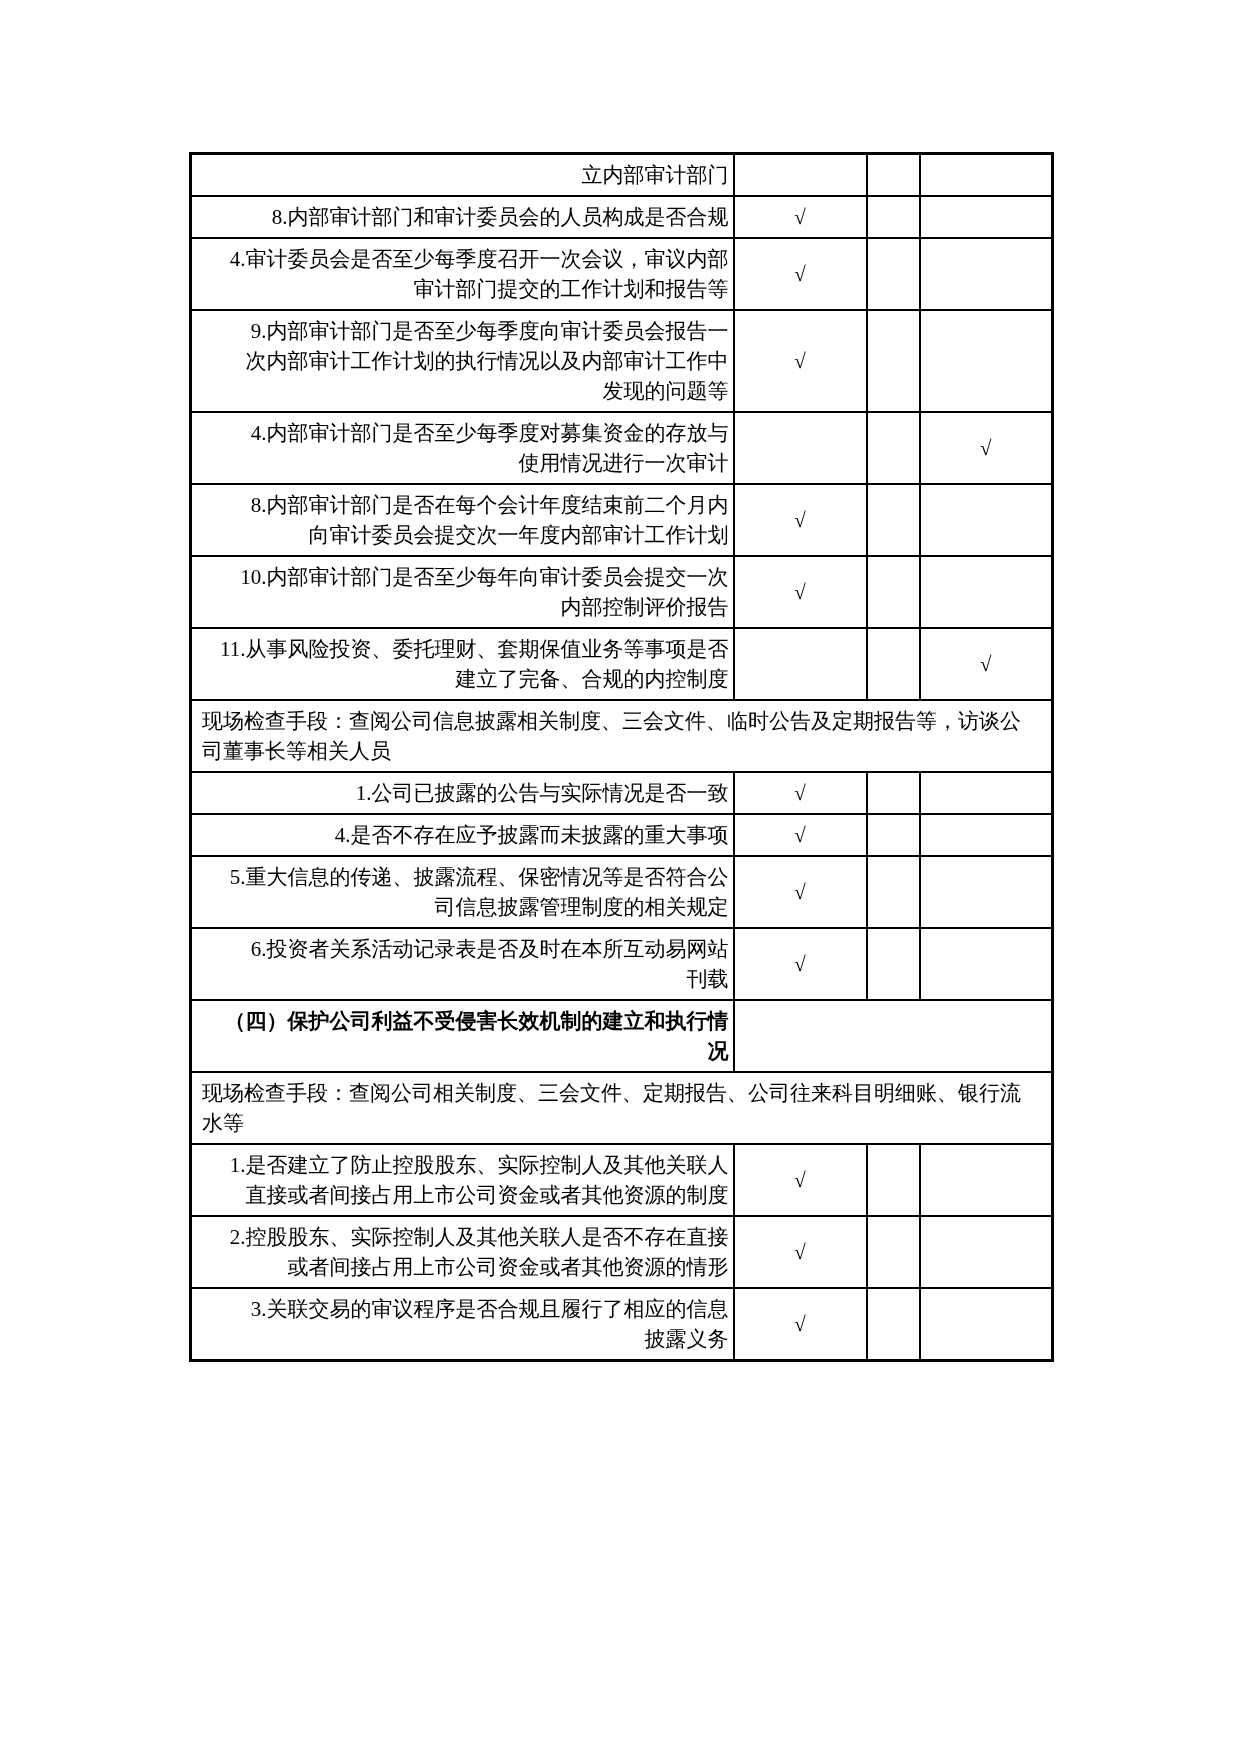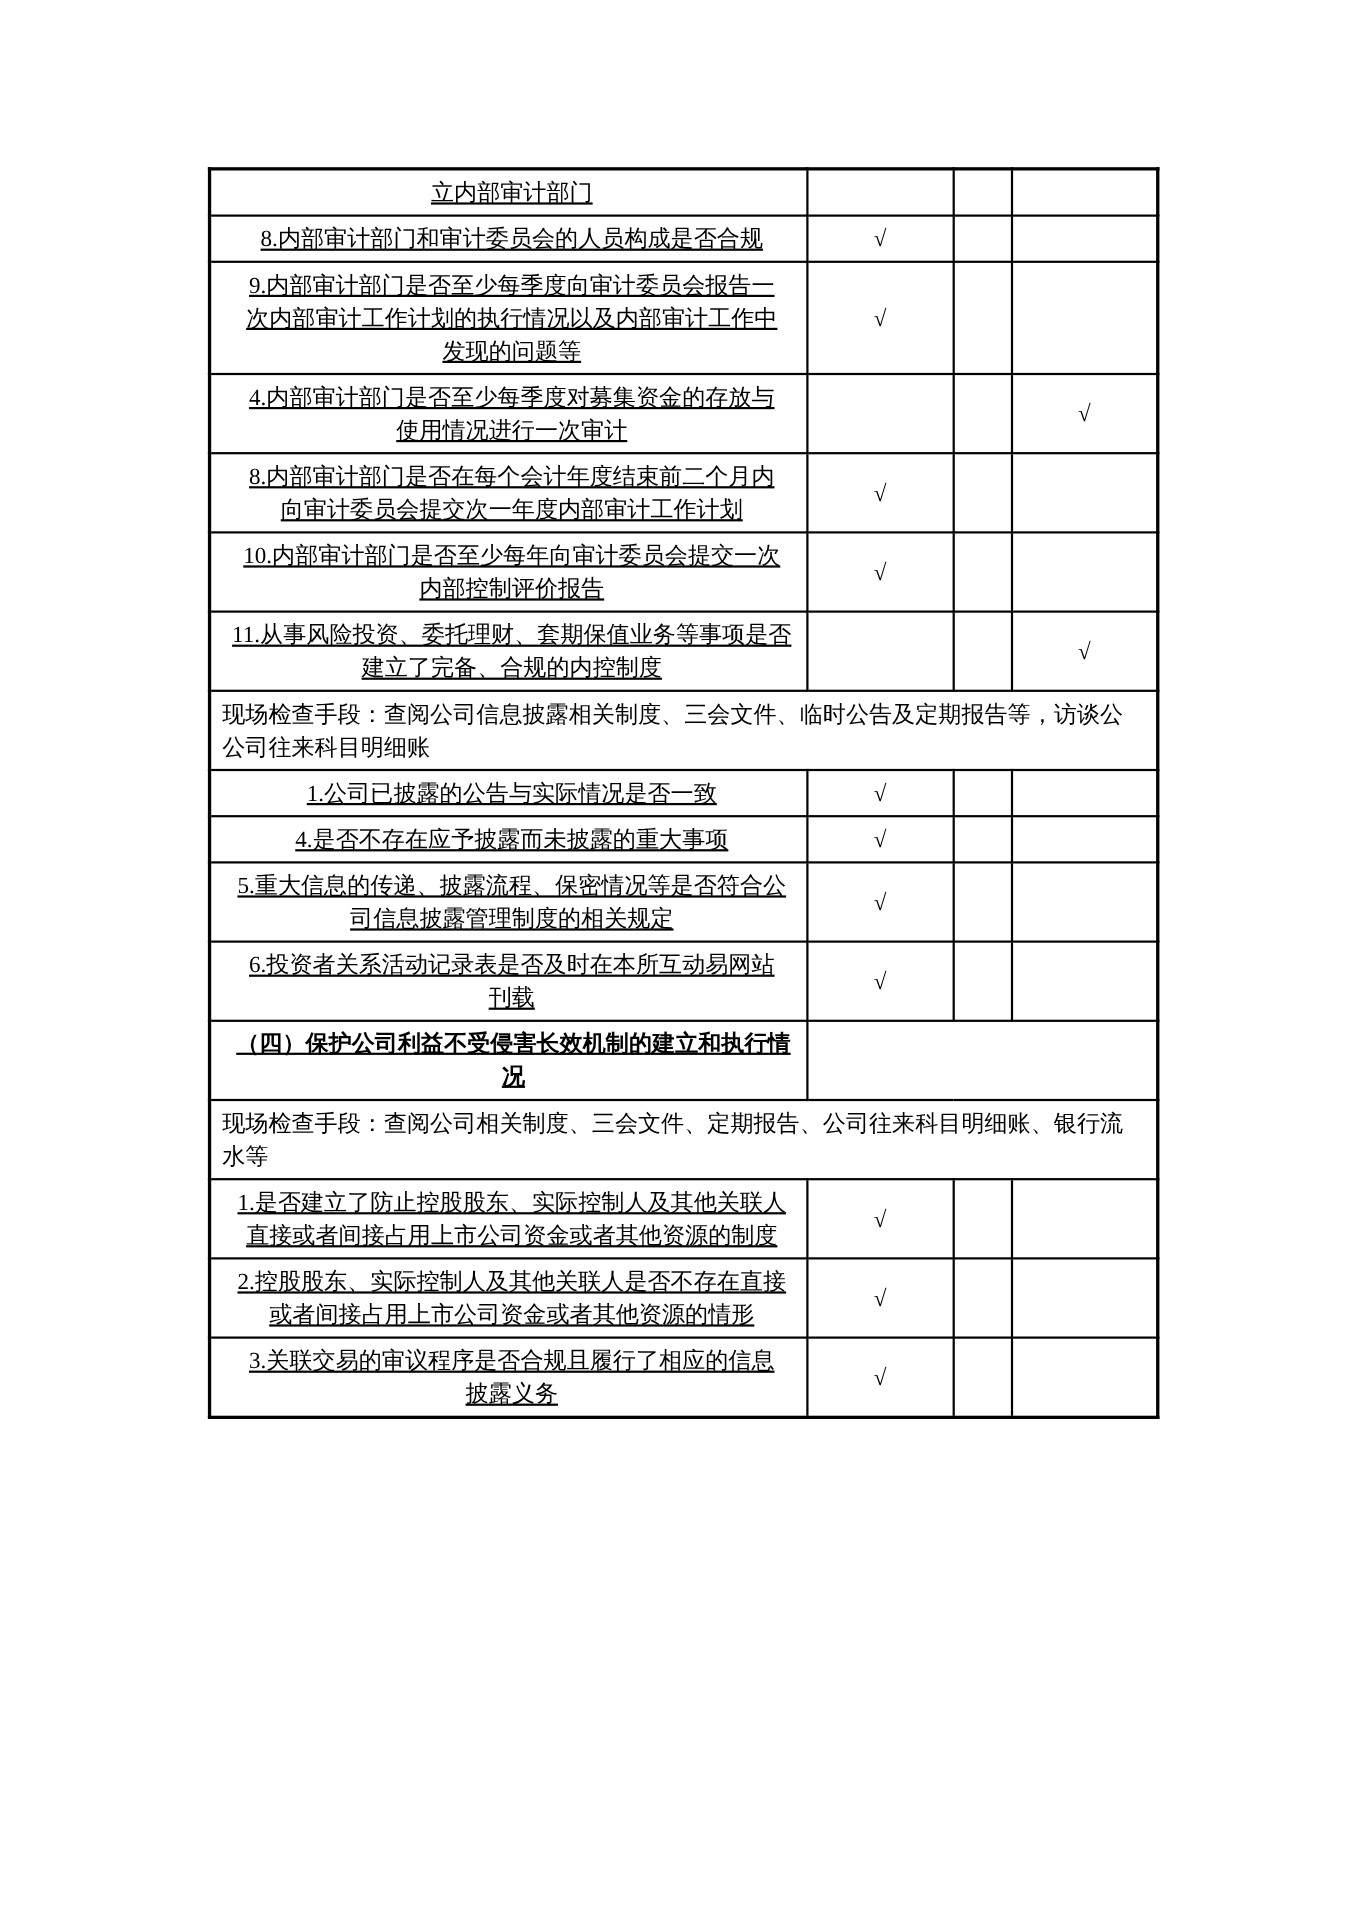--- a/index.html
+++ b/index.html
@@ -27,23 +27,22 @@
   }
   table.checklist td {
     border: 2px solid #000000;
     font-size: 21px;
     line-height: 30px;
     vertical-align: middle;
     overflow: hidden;
   }
   td.c1 {
     padding: 5px 4px 5px 10px;
-    text-align: center;
+    text-align: right;
     white-space: pre-line;
-    text-decoration: underline;
   }
   td.cm {
     text-align: center;
     padding: 0;
     font-size: 23px;
   }
   td.section-cell {
     font-weight: 700;
     font-family: "Liberation Sans", "DejaVu Sans", sans-serif;
     padding: 5px 4px 5px 13px;
@@ -78,20 +77,27 @@
         <td class="cm"></td>
       </tr>
 
       <tr>
         <td class="c1">8.内部审计部门和审计委员会的人员构成是否合规</td>
         <td class="cm">√</td>
         <td class="cm"></td>
         <td class="cm"></td>
       </tr>
 
+      <tr>
+        <td class="c1">4.审计委员会是否至少每季度召开一次会议，审议内部
+审计部门提交的工作计划和报告等</td>
+        <td class="cm">√</td>
+        <td class="cm"></td>
+        <td class="cm"></td>
+      </tr>
 
 
       <tr>
         <td class="c1">9.内部审计部门是否至少每季度向审计委员会报告一
 次内部审计工作计划的执行情况以及内部审计工作中
 发现的问题等</td>
         <td class="cm">√</td>
         <td class="cm"></td>
         <td class="cm"></td>
       </tr>
@@ -125,21 +131,21 @@
         <td class="c1">11.从事风险投资、委托理财、套期保值业务等事项是否
 建立了完备、合规的内控制度</td>
         <td class="cm"></td>
         <td class="cm"></td>
         <td class="cm">√</td>
       </tr>
 
 
       <tr>
         <td class="method-cell" colspan="4">现场检查手段：查阅公司信息披露相关制度、三会文件、临时公告及定期报告等，访谈公
-公司往来科目明细账</td>
+司董事长等相关人员</td>
       </tr>
 
       <tr>
         <td class="c1">1.公司已披露的公告与实际情况是否一致</td>
         <td class="cm">√</td>
         <td class="cm"></td>
         <td class="cm"></td>
       </tr>
 
 

